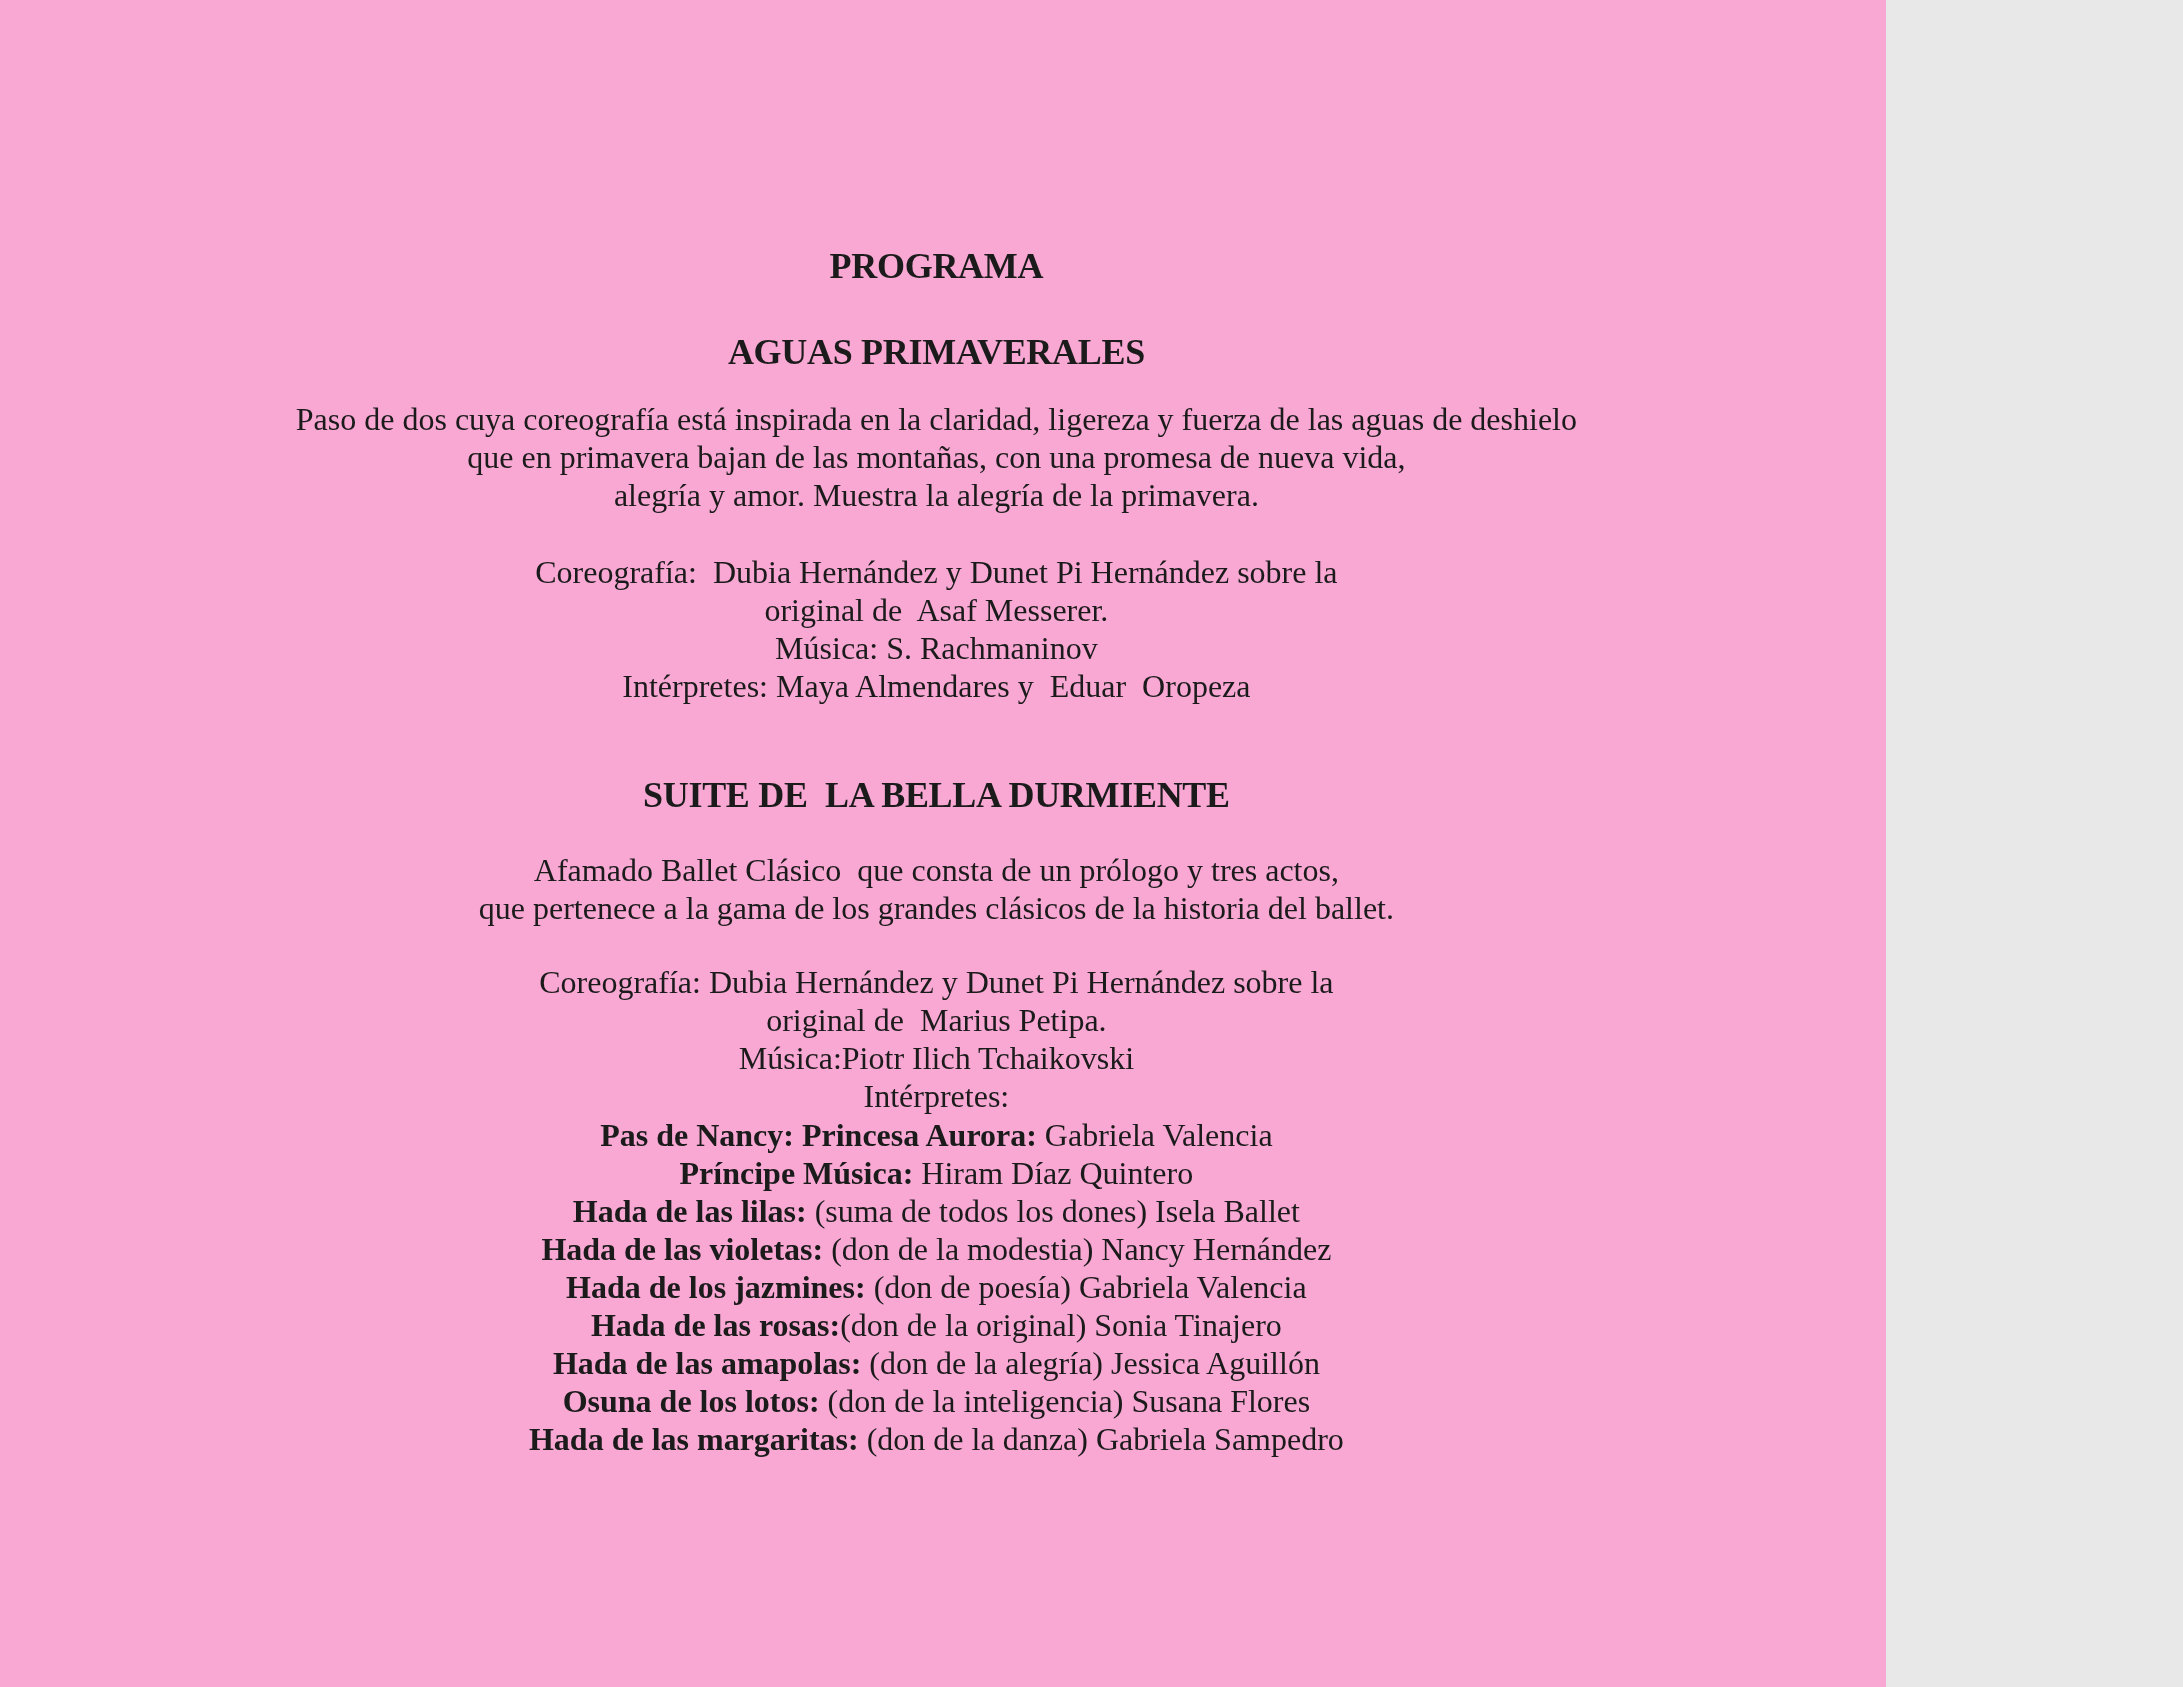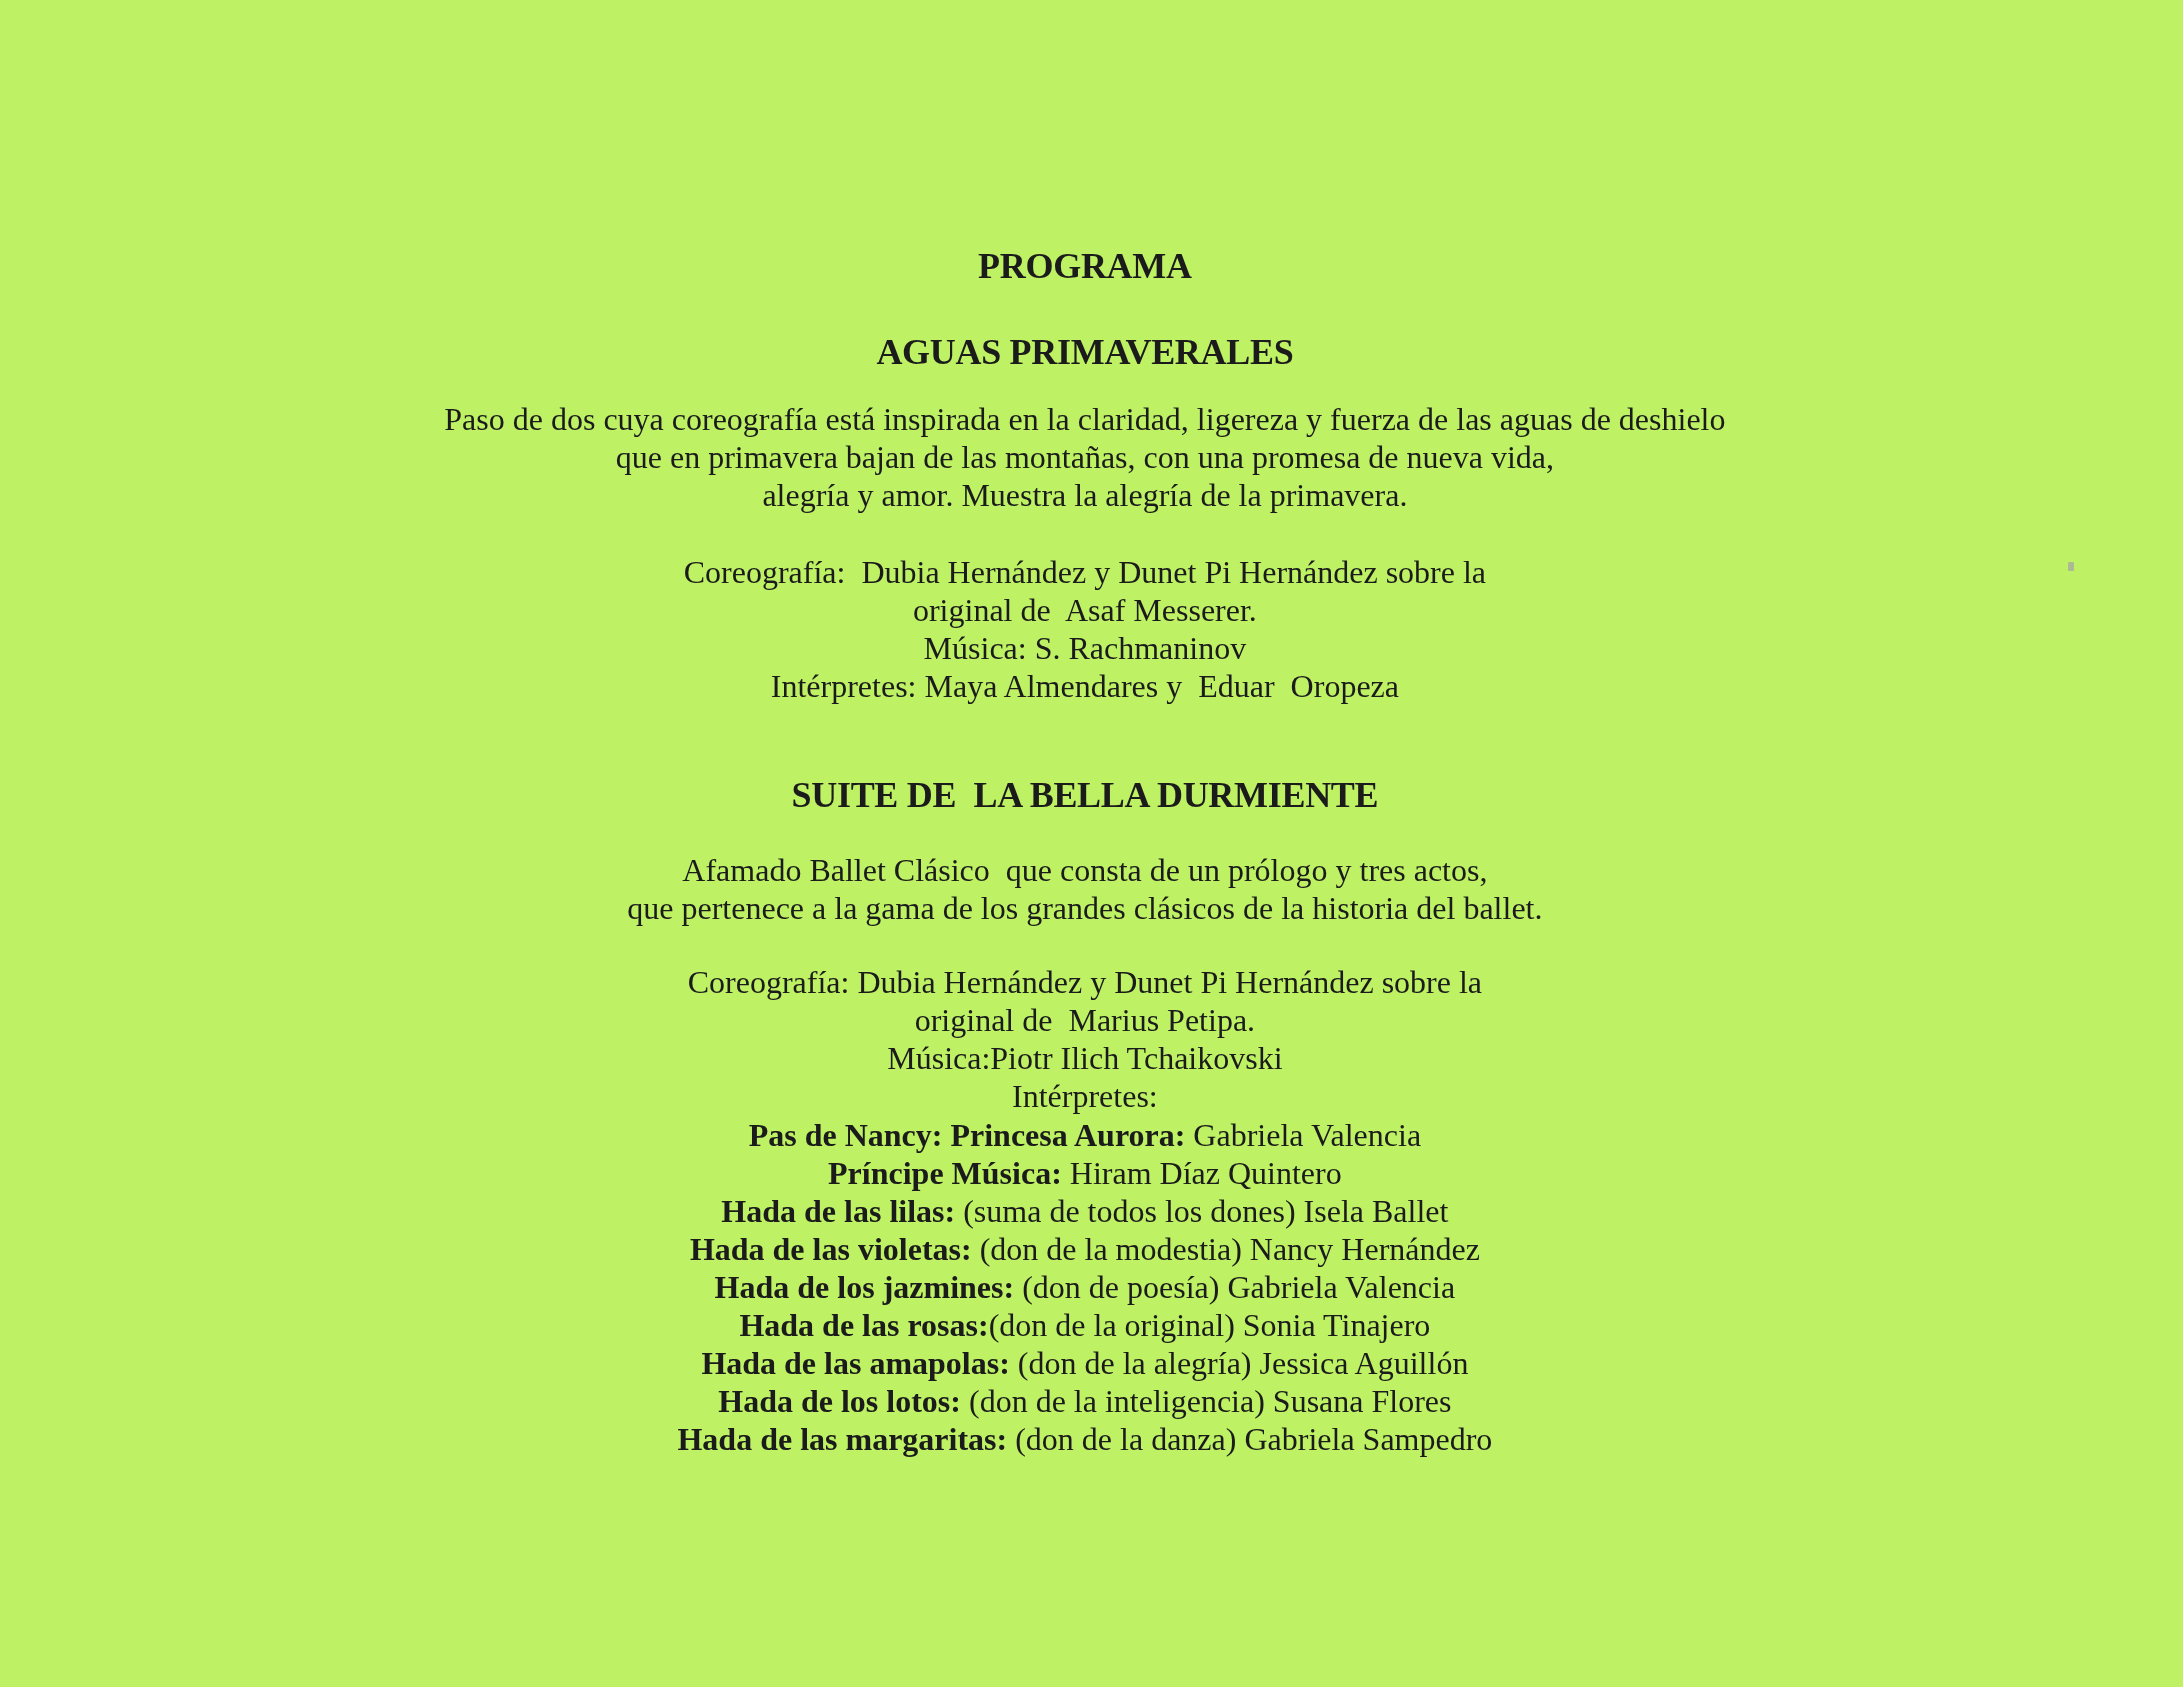--- a/index.html
+++ b/index.html
@@ -3,23 +3,23 @@
 <meta charset="utf-8">
 <title>Programa</title>
 <style>
   html, body {
     margin: 0;
     padding: 0;
     background: #e8e8e8;
   }
   .page {
     position: relative;
-    width: 2183px;
+    width: 1886px;
     height: 1688px;
-    background: #bef264;
+    background: #f9a8d4;
     overflow: hidden;
     color: #1b1b1b;
     font-family: "Liberation Serif", "DejaVu Serif", serif;
     font-size: 32px;
     text-decoration: underline;
     -webkit-font-smoothing: antialiased;
   }
   
   .content {
     position: absolute;
@@ -102,21 +102,21 @@
     </div>
 
     <div class="cast-list">
       <div class="line"><span class="bold">Pas de Nancy: Princesa Aurora:</span><span> Gabriela Valencia</span></div>
       <div class="line"><span class="bold">Príncipe Música:</span><span> Hiram Díaz Quintero</span></div>
       <div class="line"><span class="bold">Hada de las lilas:</span><span> (suma de todos los dones) Isela Ballet</span></div>
       <div class="line"><span class="bold">Hada de las violetas:</span><span> (don de la modestia) Nancy Hernández</span></div>
       <div class="line"><span class="bold">Hada de los jazmines:</span><span> (don de poesía) Gabriela Valencia</span></div>
       <div class="line"><span class="bold">Hada de las rosas:</span><span>(don de la original) Sonia Tinajero</span></div>
       <div class="line"><span class="bold">Hada de las amapolas:</span><span> (don de la alegría) Jessica Aguillón</span></div>
-      <div class="line"><span class="bold">Hada de los lotos:</span><span> (don de la inteligencia) Susana Flores</span></div>
+      <div class="line"><span class="bold">Osuna de los lotos:</span><span> (don de la inteligencia) Susana Flores</span></div>
       <div class="line"><span class="bold">Hada de las margaritas:</span><span> (don de la danza) Gabriela Sampedro</span></div>
     </div>
 
   </div>
 
   <div class="speck"></div>
 </div>
 
 
 </body></html>

